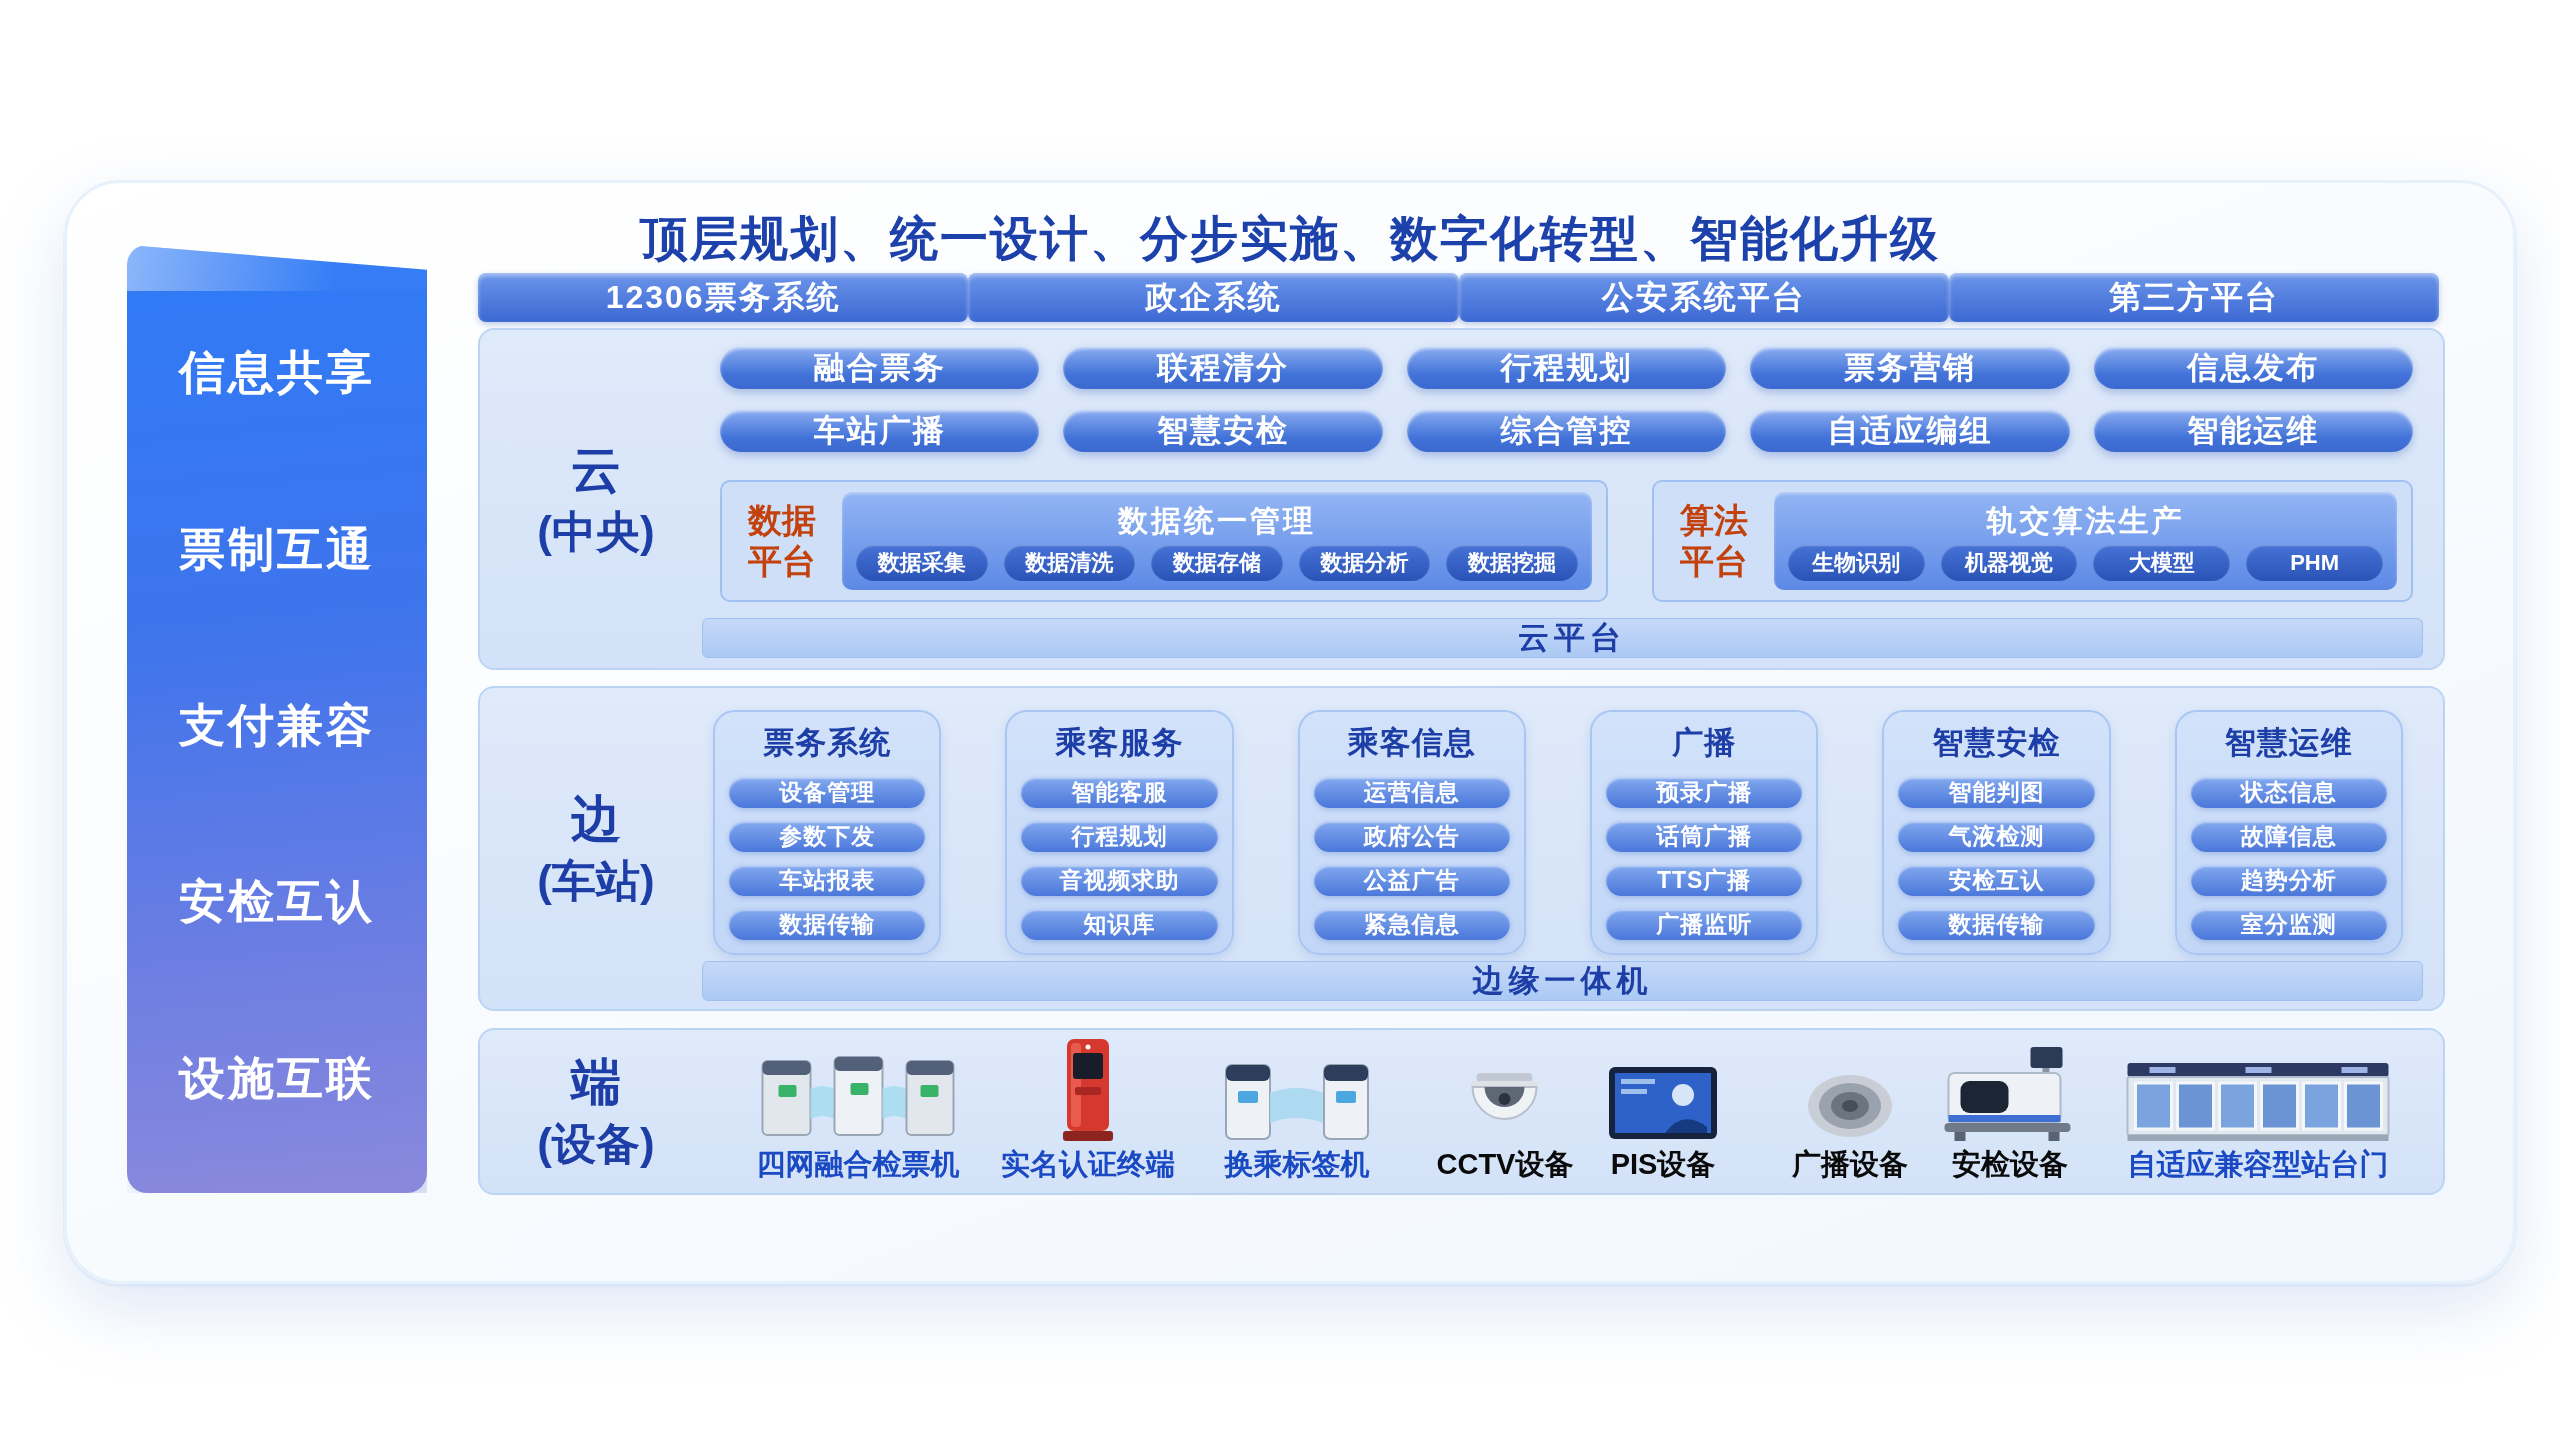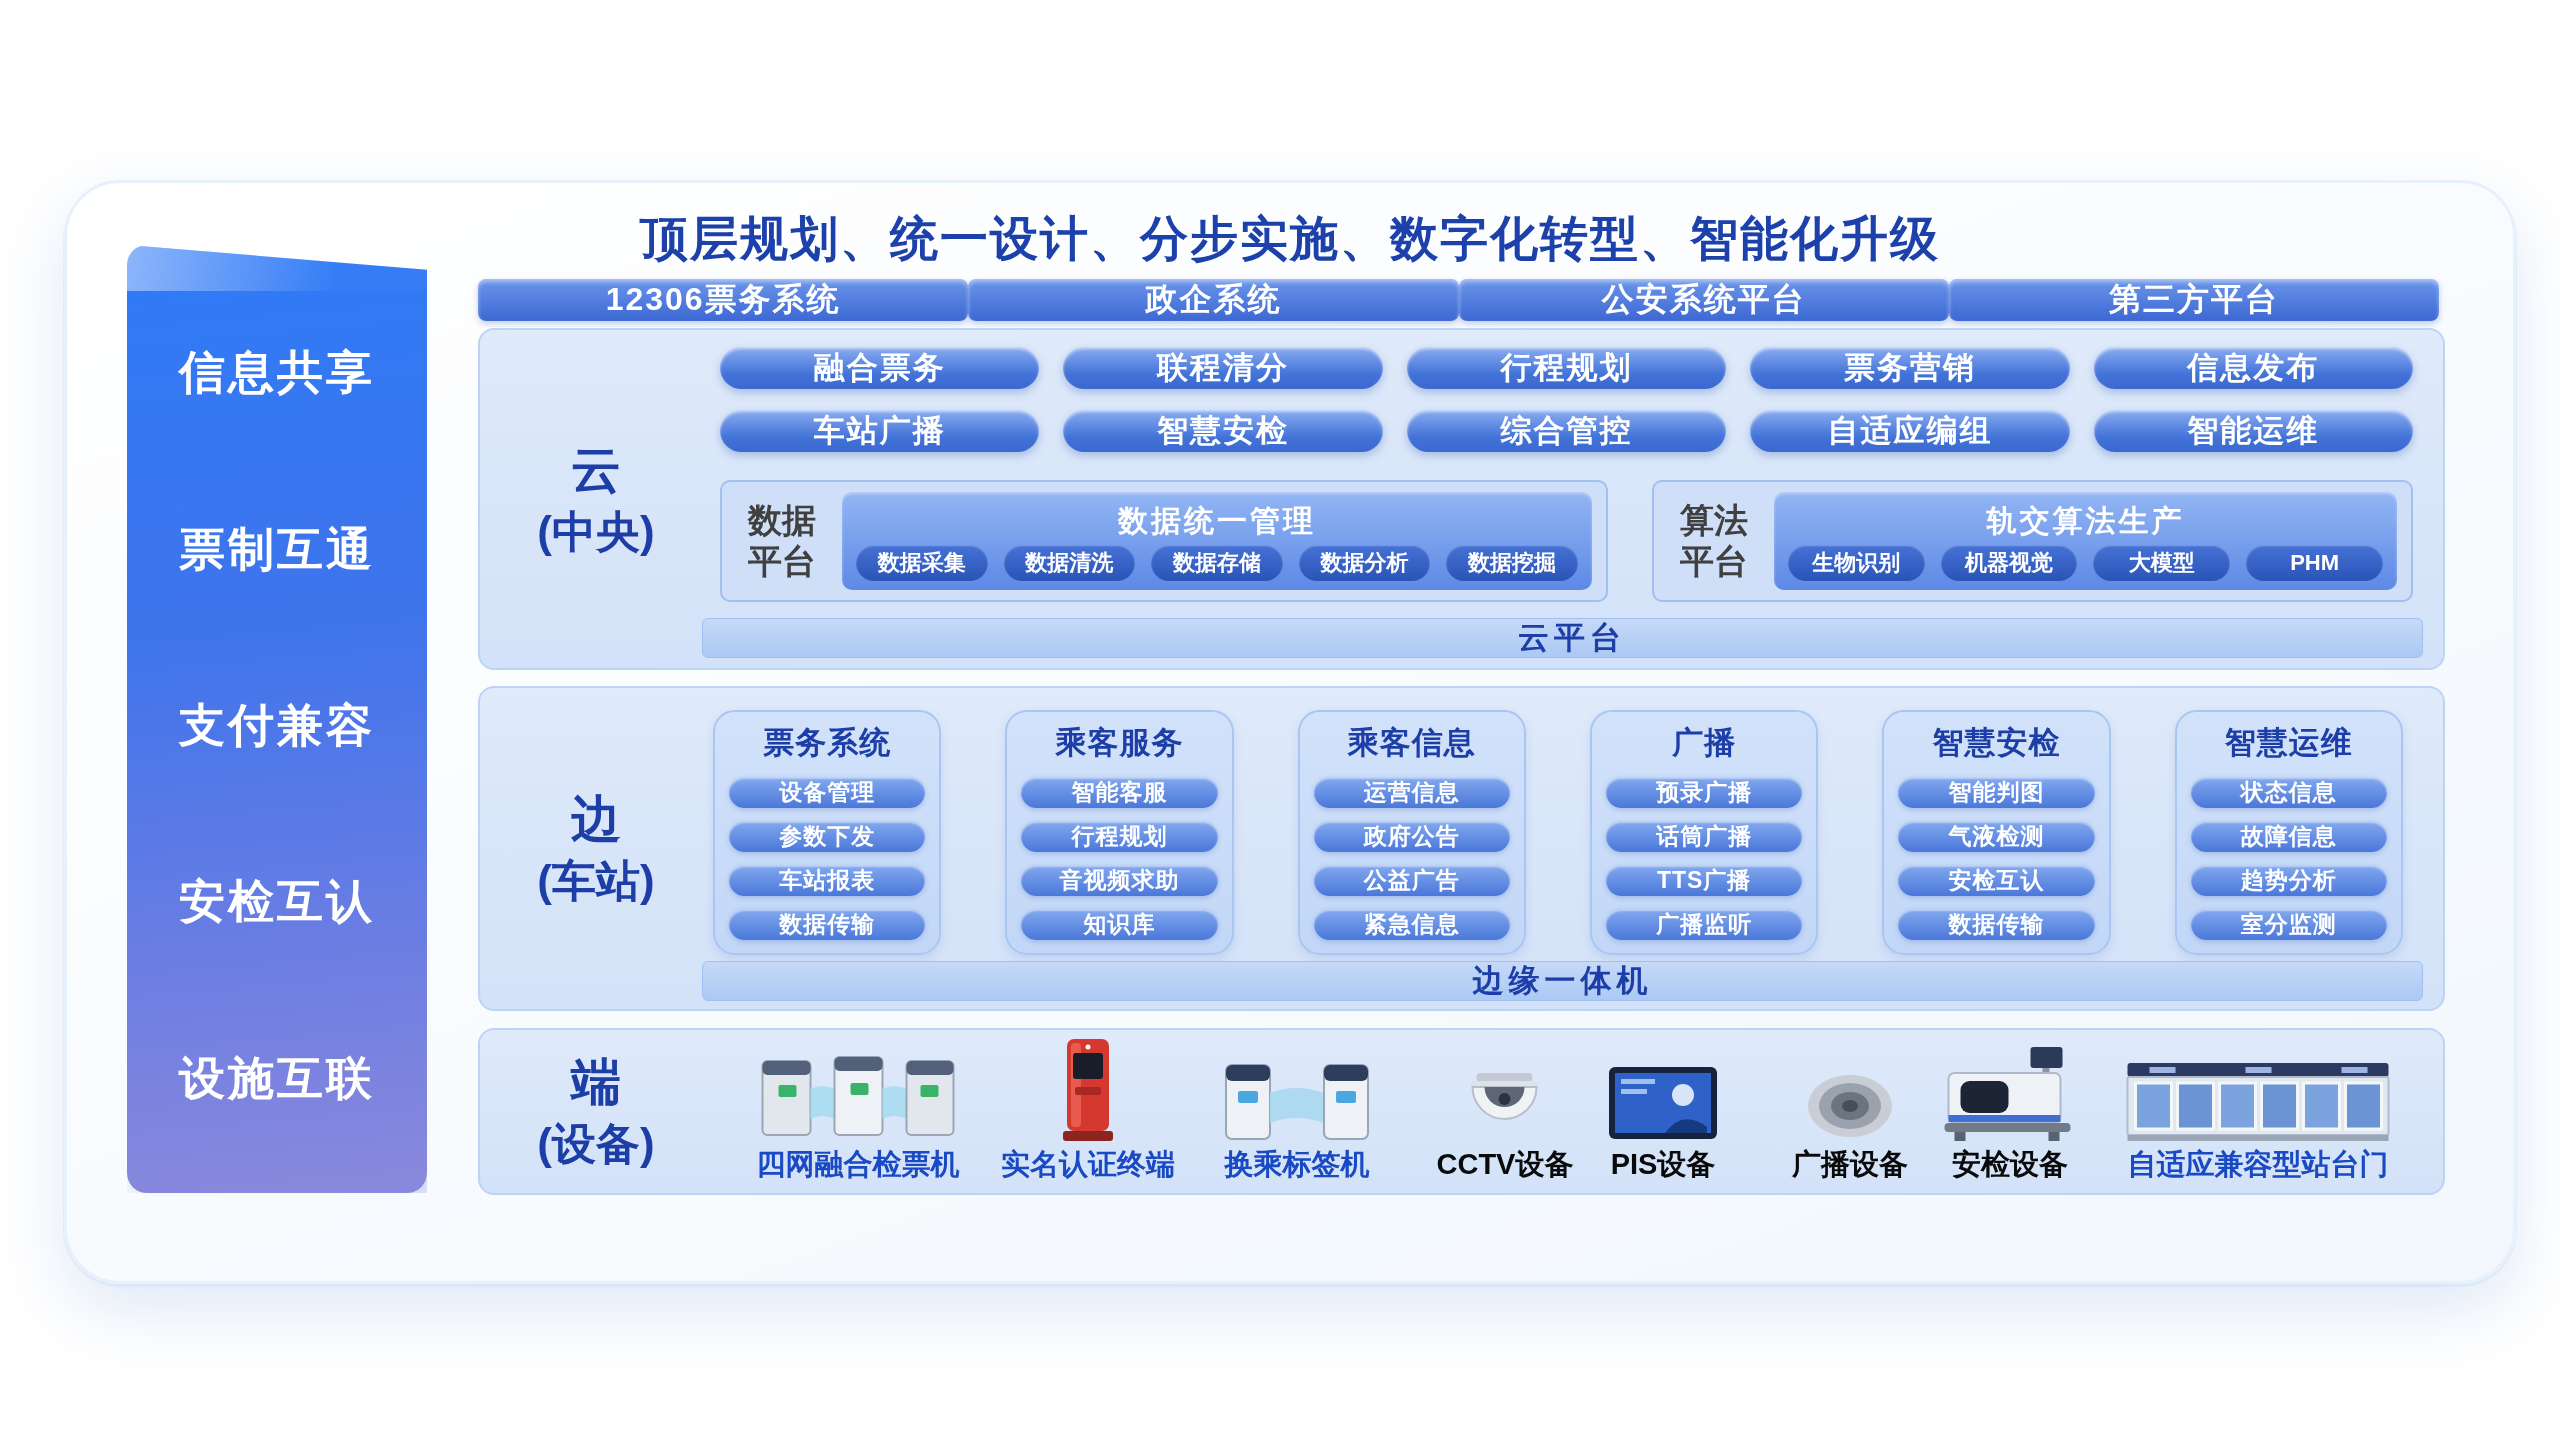--- a/index.html
+++ b/index.html
@@ -26,21 +26,21 @@
     display:flex; flex-direction:column; justify-content:space-around; align-items:center;
     padding:40px 0 26px; box-sizing:border-box;
     box-shadow:10px 12px 26px rgba(80,110,200,0.28);
   }
   .sidebar::before {
     content:""; position:absolute; top:0; left:0; width:100%; height:46px;
     background:linear-gradient(100deg,rgba(255,255,255,0.45) 0%,rgba(255,255,255,0.02) 70%);
   }
   .sidebar-item { color:#ffffff; font-size:46px; font-weight:bold; letter-spacing:3px; }
   
-  .ext-row { position:absolute; left:411px; top:96px; right:74px; height:42px; display:flex; }
+  .ext-row { position:absolute; left:411px; top:90px; right:74px; height:49px; display:flex; }
   .ext-bar {
     flex:1; border-radius:8px;
     background:linear-gradient(180deg,#6b95ea 0%,#3c68d3 100%);
     box-shadow:inset 0 3px 4px rgba(255,255,255,0.45), 0 3px 6px rgba(60,100,190,0.3);
     display:flex; align-items:center; justify-content:center;
     color:#ffffff; font-size:32px; font-weight:bold; letter-spacing:2px;
   }
   
   .section {
     position:absolute; left:411px; width:1967px; box-sizing:border-box;
@@ -67,21 +67,21 @@
     display:flex; align-items:center; justify-content:center;
     color:#ffffff; font-size:31px; font-weight:bold; letter-spacing:2px;
   }
   
   .platform-row { position:absolute; left:240px; right:30px; top:150px; height:122px; display:flex; gap:44px; }
   .platform-box {
     border:2px solid #9fc0f0; background:#cfdff8; border-radius:10px;
     display:flex; align-items:center; padding:10px 14px; gap:14px; box-sizing:border-box;
   }
   .platform-box.data { flex:54 1 0; } .platform-box.algo { flex:46 1 0; }
-  .platform-label { width:92px; color:#404040; font-weight:bold; font-size:34px; text-align:center; line-height:1.2; }
+  .platform-label { width:92px; color:#c2410c; font-weight:bold; font-size:34px; text-align:center; line-height:1.2; }
   .platform-inner {
     flex:1; height:100%; border-radius:10px;
     background:linear-gradient(180deg,#92b5f3 0%,#5d89e6 100%);
     box-shadow:inset 0 2px 3px rgba(255,255,255,0.4);
     display:flex; flex-direction:column; align-items:center; justify-content:space-evenly;
     padding:6px 14px; box-sizing:border-box;
   }
   .platform-inner-title { color:#ffffff; font-size:30px; font-weight:bold; letter-spacing:3px; }
   .platform-pills { display:flex; gap:16px; width:100%; height:36px; }
   .small-pill {

